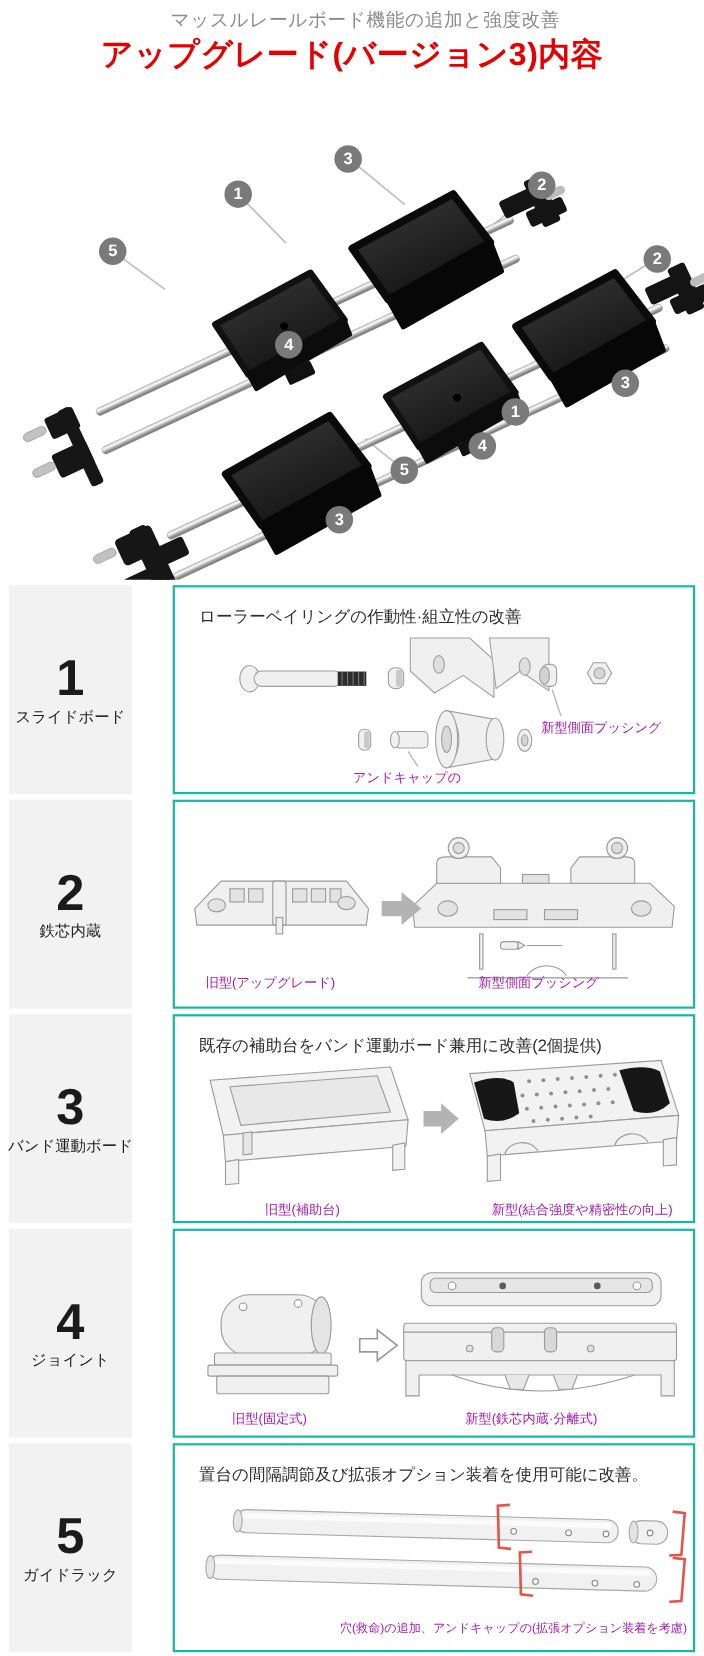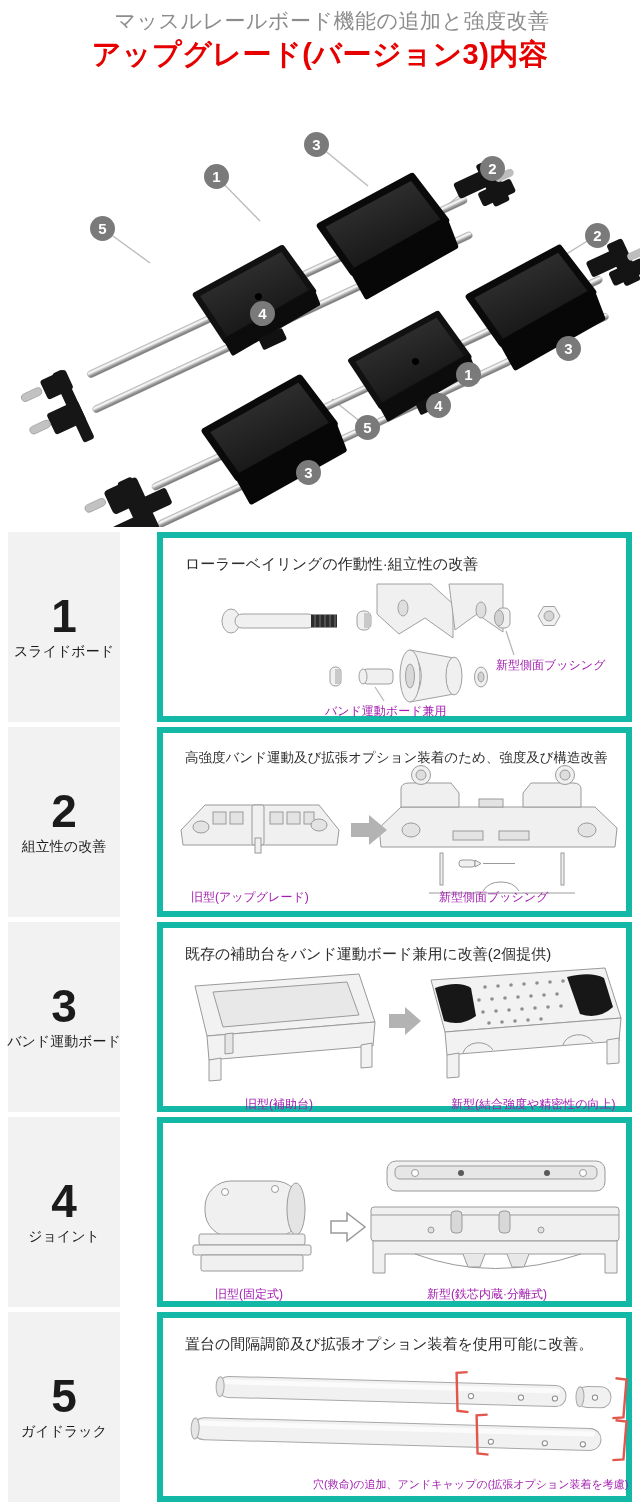--- a/index.html
+++ b/index.html
@@ -3,42 +3,42 @@
 <meta charset="utf-8">
 <style>
   html,body{margin:0;padding:0;}
   body{
     width:640px;height:1505px;position:relative;background:#fff;overflow:hidden;
     font-family:"Liberation Sans","DejaVu Sans",sans-serif;
     -webkit-font-smoothing:antialiased;
   }
   
   .header{position:absolute;top:0;left:0;width:640px;text-align:center;}
-  .page-title{margin-top:7px;font-size:21px;color:#8c8c8c;letter-spacing:0.5px;padding-left:24px;}
+  .page-title{margin-top:7px;font-size:17px;color:#8c8c8c;letter-spacing:0.5px;padding-left:24px;}
   .page-subtitle{font-size:29px;font-weight:bold;color:#e60000;letter-spacing:0.5px;}
   
   .hero{position:absolute;top:90px;left:0;width:640px;height:437px;}
   .hero svg{position:absolute;top:0;left:0;}
   .callout{
     position:absolute;width:25px;height:25px;border-radius:50%;
     background:#7a7a7a;color:#fff;font-size:15px;font-weight:bold;
     display:flex;align-items:center;justify-content:center;line-height:1;
   }
   
   .sections{position:absolute;top:532px;left:0;width:640px;}
   .section-row{position:relative;height:190px;margin-bottom:5px;}
   .side-box{
     position:absolute;left:8px;top:0;width:112px;height:100%;background:#f2f2f2;
     display:flex;flex-direction:column;align-items:center;justify-content:center;
   }
   .side-num{font-size:46px;font-weight:bold;color:#1b1b1b;line-height:1;}
   .side-name{font-size:14px;color:#1b1b1b;margin-top:4px;white-space:nowrap;}
   .content-box{
     position:absolute;left:157px;top:0;width:475px;height:100%;
-    border:6px solid #14b8a6;background:#fff;box-sizing:border-box;
+    border:2px solid #14b8a6;background:#fff;box-sizing:border-box;
   }
   .content-heading{position:absolute;left:22px;top:17px;font-size:15px;color:#2d2d2d;white-space:nowrap;z-index:2;}
   .content-heading.small{font-size:13.5px;top:16px;}
   .illus{position:absolute;top:0;left:0;}
   .img-label{position:absolute;font-size:12px;color:#a21caf;white-space:nowrap;z-index:2;}
   .img-label.tiny{font-size:11px;}
 </style>
 </head>
 <body>
 
@@ -190,31 +190,30 @@
           <ellipse cx="200" cy="138.5" rx="4" ry="7.5"></ellipse>
           <rect x="167" y="129" width="11" height="19" rx="5"></rect>
           <rect x="172" y="131" width="5" height="15" fill="#c9c9c9" stroke="none"></rect>
           <ellipse cx="318" cy="139" rx="6.5" ry="10"></ellipse>
           <ellipse cx="318" cy="139" rx="3" ry="5" fill="#d2d2d2"></ellipse>
         </g>
         <line x1="343" y1="93" x2="351" y2="117" stroke="#b5b5b5" stroke-width="1.2"></line>
         <line x1="212" y1="149" x2="221" y2="163" stroke="#b5b5b5" stroke-width="1.2"></line>
       </svg>
       <div class="img-label" style="left:333px;top:119px">新型側面ブッシング</div>
-      <div class="img-label" style="left:162px;top:165px">バンド運動ボード兼用</div>
+      <div class="img-label" style="left:162px;top:165px">アンドキャップの</div>
     </div>
   </div>
 
   <div class="section-row">
     <div class="side-box">
       <div class="side-num">2</div>
-      <div class="side-name">組立性の改善</div>
+      <div class="side-name">鉄芯内蔵</div>
     </div>
     <div class="content-box">
-      <div class="content-heading small">高強度バンド運動及び拡張オプション装着のため、強度及び構造改善</div>
       <svg class="illus" width="473" height="188" viewBox="0 0 473 188">
         <g fill="#f0f0f0" stroke="#9a9a9a" stroke-width="1">
 
           <path d="M18,97 L42,72 L156,72 L176,97 L174,112 L20,112 Z"></path>
           <rect x="50" y="79" width="13" height="12" fill="#e3e3e3"></rect>
             <rect x="67" y="79" width="13" height="12" fill="#e3e3e3"></rect>
           <rect x="107" y="79" width="13" height="12" fill="#e3e3e3"></rect>
             <rect x="124" y="79" width="13" height="12" fill="#e3e3e3"></rect>
             <rect x="141" y="79" width="10" height="12" fill="#e3e3e3"></rect>
           <ellipse cx="38" cy="94" rx="8" ry="6" fill="#e3e3e3"></ellipse>

